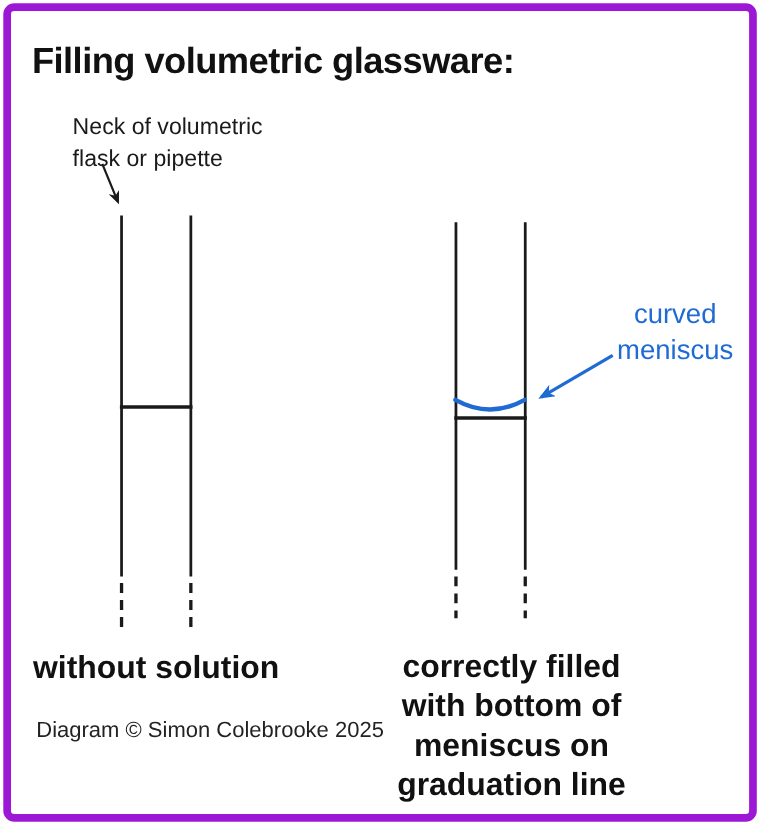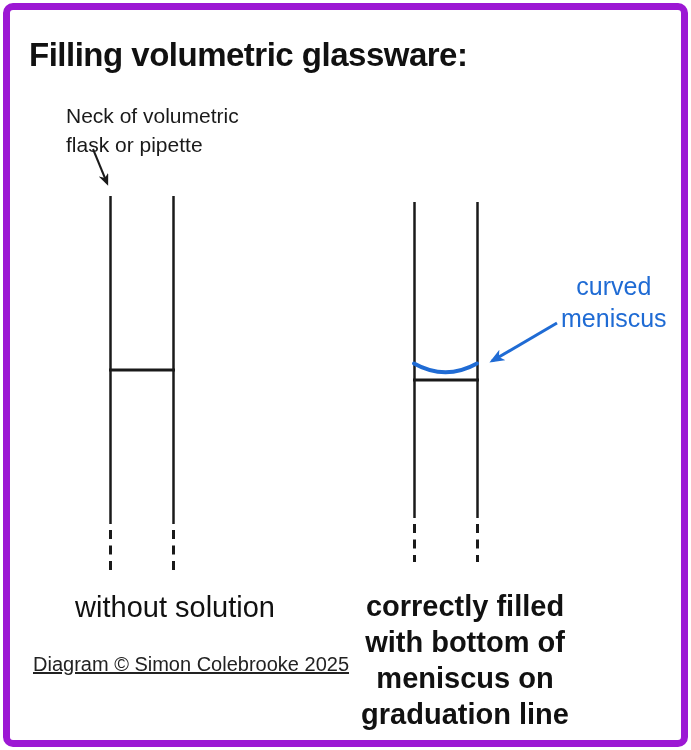--- a/index.html
+++ b/index.html
@@ -58,23 +58,23 @@
     line-height: 32px;
     white-space: pre-line;
     color: #1f6bd4;
     text-align: center;
   }
   .caption-left {
     position: absolute;
     left: 30px;
     top: 591px;
     width: 245px;
-    text-align: right;
+    text-align: left;
     font-size: 29px;
-    font-weight: 400;
+    font-weight: 700;
     color: #111111;
     white-space: nowrap;
   }
   .caption-right {
     position: absolute;
     left: 352px;
     top: 588px;
     width: 226px;
     text-align: center;
     font-size: 29px;
@@ -83,21 +83,20 @@
     color: #111111;
     white-space: pre-line;
   }
   .copyright {
     position: absolute;
     left: 33px;
     top: 653px;
     font-size: 20px;
     color: #222222;
     white-space: nowrap;
-    text-decoration: underline;
   }
 </style>
 </head>
 <body>
 
 <div class="frame"></div>
 
 <svg class="diagram-svg" viewBox="0 0 691 750">
   <defs>
     <marker id="ah-black" markerWidth="12" markerHeight="10" refX="9" refY="5" orient="auto" markerUnits="userSpaceOnUse">

